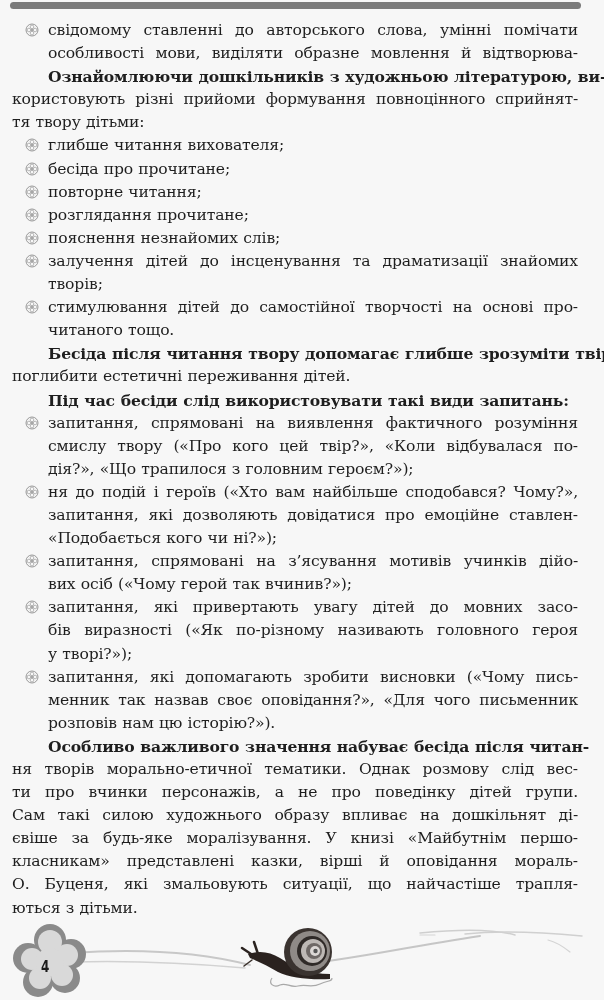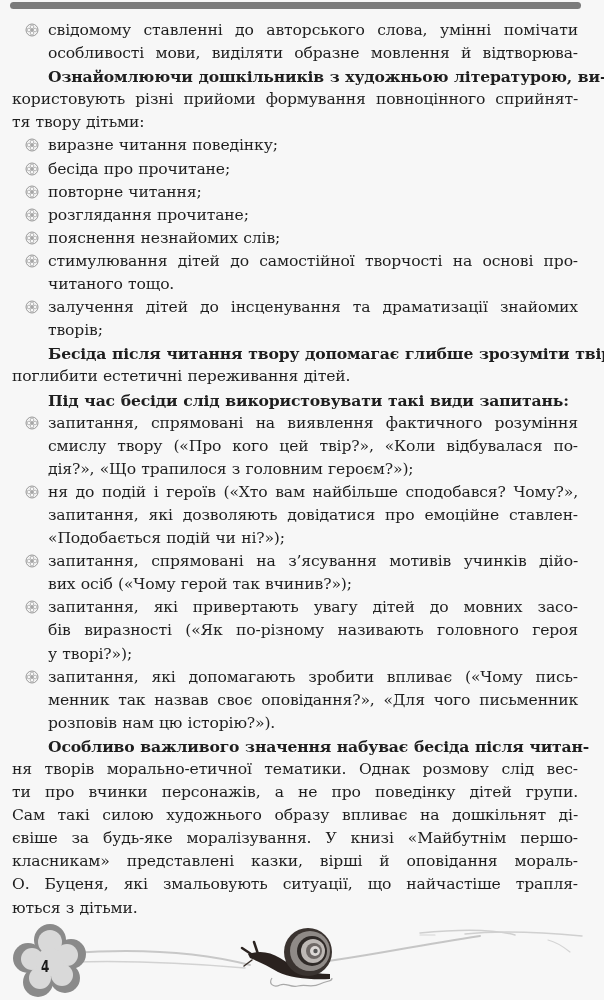--- a/index.html
+++ b/index.html
@@ -109,21 +109,21 @@
     <span class="line indent">Ознайомлюючи дошкільників з художньою літературою, ви-</span>
     <span class="line">користовують різні прийоми формування повноцінного сприйнят-</span>
     <span class="line last">тя твору дітьми:</span>
   </div>
 
   <div>
     <div class="bullet-wrap">
       <svg class="bullet-icon">
           <use href="#flower-bullet"></use>
         </svg>
-      <span class="line last">виразне читання поведінку;</span>
+      <span class="line last">глибше читання вихователя;</span>
     </div>
     <div class="bullet-wrap">
       <svg class="bullet-icon">
           <use href="#flower-bullet"></use>
         </svg>
       <span class="line last">бесіда про прочитане;</span>
     </div>
     <div class="bullet-wrap">
       <svg class="bullet-icon">
           <use href="#flower-bullet"></use>
@@ -134,34 +134,34 @@
       <svg class="bullet-icon">
           <use href="#flower-bullet"></use>
         </svg>
       <span class="line last">розглядання прочитане;</span>
     </div>
     <div class="bullet-wrap">
       <svg class="bullet-icon">
           <use href="#flower-bullet"></use>
         </svg>
       <span class="line last">пояснення незнайомих слів;</span>
+    </div>
+    <div class="bullet-wrap">
+      <svg class="bullet-icon">
+          <use href="#flower-bullet"></use>
+        </svg>
+      <span class="line">залучення дітей до інсценування та драматизації знайомих</span>
+      <span class="line last">творів;</span>
     </div>
     <div class="bullet-wrap">
       <svg class="bullet-icon">
           <use href="#flower-bullet"></use>
         </svg>
       <span class="line">стимулювання дітей до самостійної творчості на основі про-</span>
       <span class="line last">читаного тощо.</span>
-    </div>
-    <div class="bullet-wrap">
-      <svg class="bullet-icon">
-          <use href="#flower-bullet"></use>
-        </svg>
-      <span class="line">залучення дітей до інсценування та драматизації знайомих</span>
-      <span class="line last">творів;</span>
     </div>
   </div>
 
   <div>
     <span class="line indent">Бесіда після читання твору допомагає глибше зрозуміти твір,</span>
     <span class="line last">поглибити естетичні переживання дітей.</span>
   </div>
 
   <div>
     <span class="line indent last">Під час бесіди слід використовувати такі види запитань:</span>
@@ -175,42 +175,42 @@
       <span class="line">запитання, спрямовані на виявлення фактичного розуміння</span>
       <span class="line">смислу твору («Про кого цей твір?», «Коли відбувалася по-</span>
       <span class="line last">дія?», «Що трапилося з головним героєм?»);</span>
     </div>
     <div class="bullet-wrap">
       <svg class="bullet-icon">
           <use href="#flower-bullet"></use>
         </svg>
       <span class="line">ня до подій і героїв («Хто вам найбільше сподобався? Чому?»,</span>
       <span class="line">запитання, які дозволяють довідатися про емоційне ставлен-</span>
-      <span class="line last">«Подобається подій чи ні?»);</span>
+      <span class="line last">«Подобається кого чи ні?»);</span>
     </div>
     <div class="bullet-wrap">
       <svg class="bullet-icon">
           <use href="#flower-bullet"></use>
         </svg>
       <span class="line">запитання, спрямовані на з’ясування мотивів учинків дійо-</span>
       <span class="line last">вих осіб («Чому герой так вчинив?»);</span>
     </div>
     <div class="bullet-wrap">
       <svg class="bullet-icon">
           <use href="#flower-bullet"></use>
         </svg>
       <span class="line">запитання, які привертають увагу дітей до мовних засо-</span>
       <span class="line">бів виразності («Як по-різному називають головного героя</span>
       <span class="line last">у творі?»);</span>
     </div>
     <div class="bullet-wrap">
       <svg class="bullet-icon">
           <use href="#flower-bullet"></use>
         </svg>
-      <span class="line">запитання, які допомагають зробити впливає («Чому пись-</span>
+      <span class="line">запитання, які допомагають зробити висновки («Чому пись-</span>
       <span class="line">менник так назвав своє оповідання?», «Для чого письменник</span>
       <span class="line last">розповів нам цю історію?»).</span>
     </div>
   </div>
 
   <div>
     <span class="line indent">Особливо важливого значення набуває бесіда після читан-</span>
     <span class="line">ня творів морально-етичної тематики. Однак розмову слід вес-</span>
     <span class="line">ти про вчинки персонажів, а не про поведінку дітей групи.</span>
     <span class="line">Сам такі силою художнього образу впливає на дошкільнят ді-</span>

